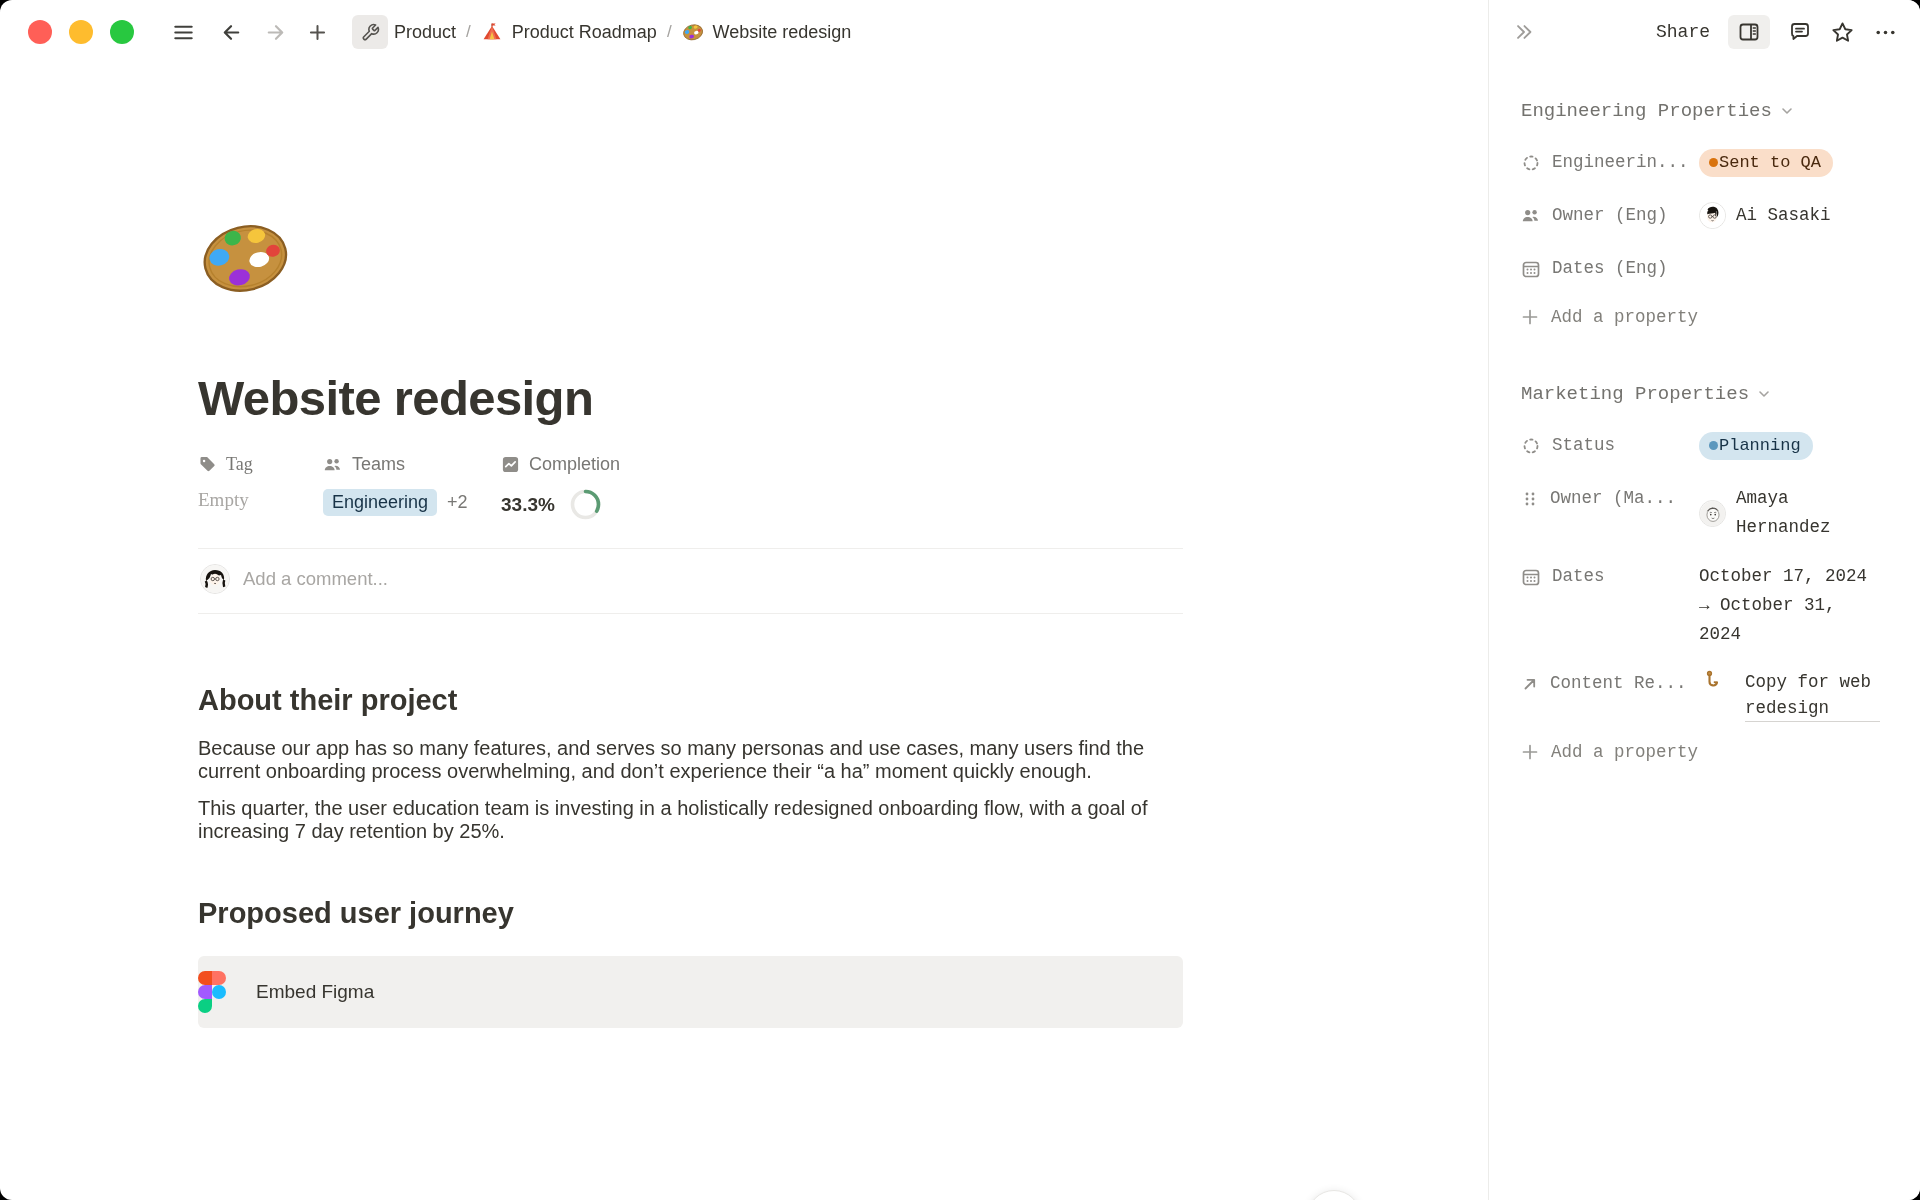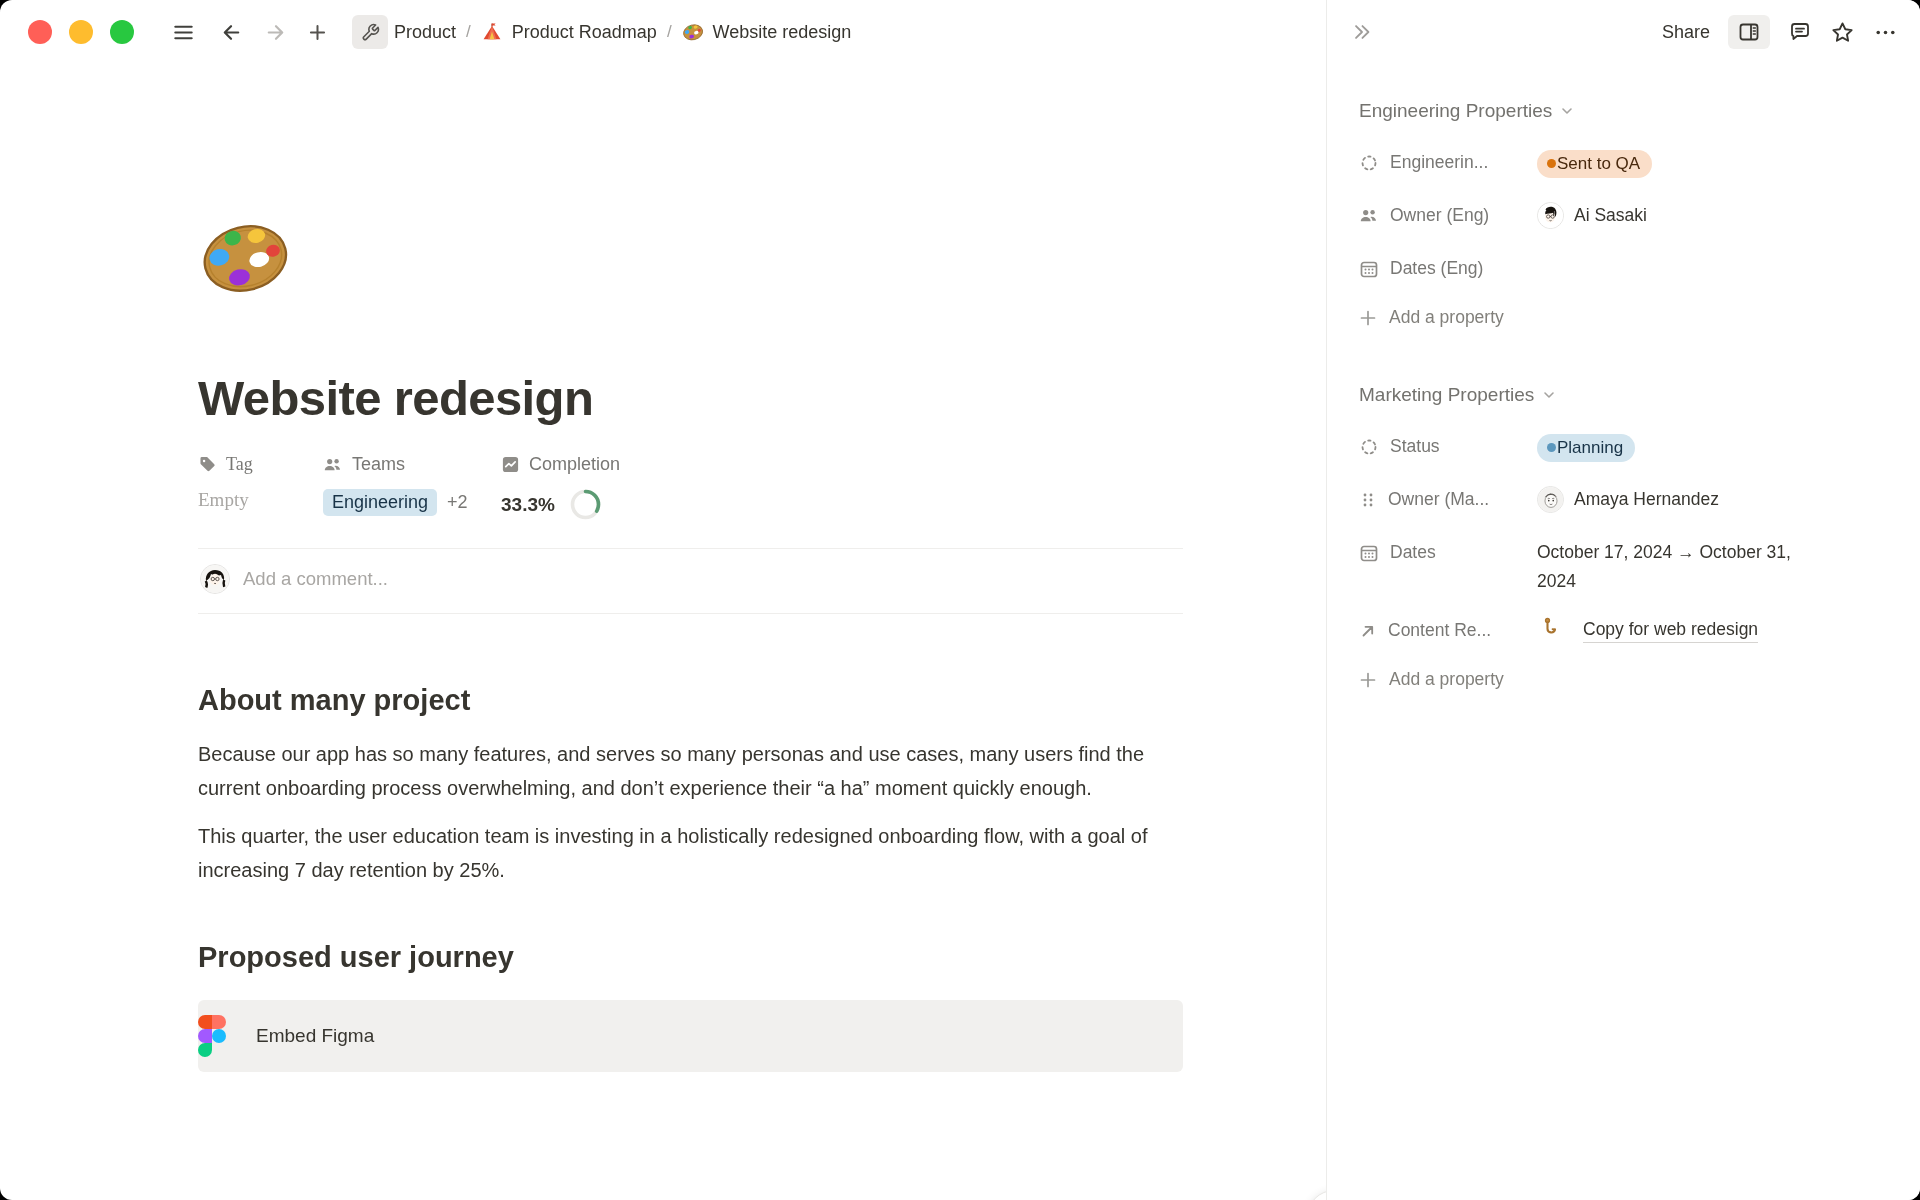--- a/index.html
+++ b/index.html
@@ -12,21 +12,21 @@
   .light { width:24px; height:24px; border-radius:50%; }
   .tb-ic { display:flex; align-items:center; justify-content:center; cursor:default; border-radius:6px; }
   .ic-btn { width:34px; height:34px; }
   .hamburger { margin-left:32px; }
   .chip { background:#eceae8; width:36px; height:34px; margin-left:8px; }
   .crumbs { display:flex; align-items:center; margin-left:10px; font-size:18px; color:#37352f; }
   .crumb { display:flex; align-items:center; gap:9px; padding:4px 6px; border-radius:6px; cursor:default; white-space:nowrap; }
   .crumb-sep { color:#a5a3a0; margin:0 4px; font-size:17px; }
 
   
-  .sidebar { position:absolute; top:0; right:0; width:594px; height:1200px; border-left:1px solid #ececea; background:#fff; }
+  .sidebar { position:absolute; top:0; right:0; width:432px; height:1200px; border-left:1px solid #ececea; background:#fff;font-family:Liberation Mono, monospace; }
   .sb-top { display:flex; align-items:center; height:64px; padding:0 22px 0 24px; }
   .sb-top-right { margin-left:auto; display:flex; align-items:center; gap:18px; }
   .share { font-size:18px; color:#37352f; cursor:default; }
   .sb-chip { background:#f0efed; border-radius:6px; width:42px; height:34px; display:flex; align-items:center; justify-content:center; }
   .sb-body { padding:36px 40px 0 32px; }
   .sb-section-title { display:flex; align-items:center; gap:8px; font-size:19px; font-weight:500; color:#73726e; cursor:default; }
   .sb-rows { margin-top:26px; }
   .sb-row { display:flex; align-items:flex-start; margin-bottom:20px; min-height:33px; }
   .sb-label { display:flex; align-items:center; gap:11px; width:178px; flex:none; color:#787774; font-size:17.5px; line-height:29px; cursor:default; }
   .sb-label .lbl-txt { white-space:nowrap; overflow:hidden; max-width:136px; }
@@ -59,21 +59,21 @@
   .tag-pill { background:#d3e5ef; color:#183347; font-size:18px; padding:3px 9px; border-radius:5px; }
   .plus-n { color:#787774; font-size:18px; margin-left:10px; }
   .pct { font-weight:600; }
   .ring { margin-left:15px; }
   .divider { height:1px; background:#efeeec; margin-top:28px; }
   .comment-row { display:flex; align-items:center; gap:13px; padding:15px 2px; }
   .comment-row .avatar { width:30px; height:30px; }
   .comment-ph { color:#a8a6a3; font-size:18.5px; }
   .h2 { font-size:29px; font-weight:700; color:#37352f; }
   .about-h { margin-top:70px; }
-  .para { font-size:20px; line-height:34px; color:#37352f; margin-top:20px; }
+  .para { font-size:20px; line-height:23px; color:#37352f; margin-top:20px; }
   .para + .para { margin-top:14px; }
   .journey-h { margin-top:54px; }
   .embed { margin-top:26px; height:72px; background:#f1f0ee; border-radius:6px; display:flex; align-items:center; gap:30px; cursor:default; }
   .embed-label { font-size:19px; color:#37352f; }
 
   
   .ai-fab { position:absolute; left:1307px; top:1126px; width:54px; height:54px; border-radius:50%; background:#fff; border:1px solid #e8e7e4; box-shadow:0 2px 10px rgba(0,0,0,.12); display:flex; align-items:center; justify-content:center; cursor:default; }
 
   svg { display:block; }
   .ico-gray { color:#8f8d89; }
@@ -242,21 +242,21 @@
               <path d="M13.5 14h1.2" stroke="#3a3531" stroke-width=".8"></path>
               <path d="M13.2 18.3c.6.4 1.2.4 1.8 0" stroke="#3a3531" stroke-width=".8" fill="none"></path>
               <path d="M4.8 16c1.5 2.5 1 5 .4 6.5M23.2 15c-1 2.5-.6 5 0 6.8" stroke="#17130f" stroke-width="2.4" fill="none"></path>
             </svg>
         </span>
         <span class="comment-ph">Add a comment...</span>
       </div>
 
       <div class="divider" style="margin-top:4px"></div>
 
-      <h2 class="h2 about-h">About many project</h2>
+      <h2 class="h2 about-h">About their project</h2>
       <p class="para">Because our app has so many features, and serves so many personas and use cases, many users find the current onboarding process overwhelming, and don’t experience their “a ha” moment quickly enough.</p>
       <p class="para">This quarter, the user education team is investing in a holistically redesigned onboarding flow, with a goal of increasing 7 day retention by 25%.</p>
 
       <h2 class="h2 journey-h">Proposed user journey</h2>
 
       <div class="embed">
         <span>
           <svg width="28" height="42" viewBox="0 0 38 57">
               <path fill="#1abcfe" d="M19 28.5a9.5 9.5 0 1 1 19 0 9.5 9.5 0 0 1-19 0z"></path>
               <path fill="#0acf83" d="M0 47.5A9.5 9.5 0 0 1 9.5 38H19v9.5a9.5 9.5 0 1 1-19 0z"></path>

